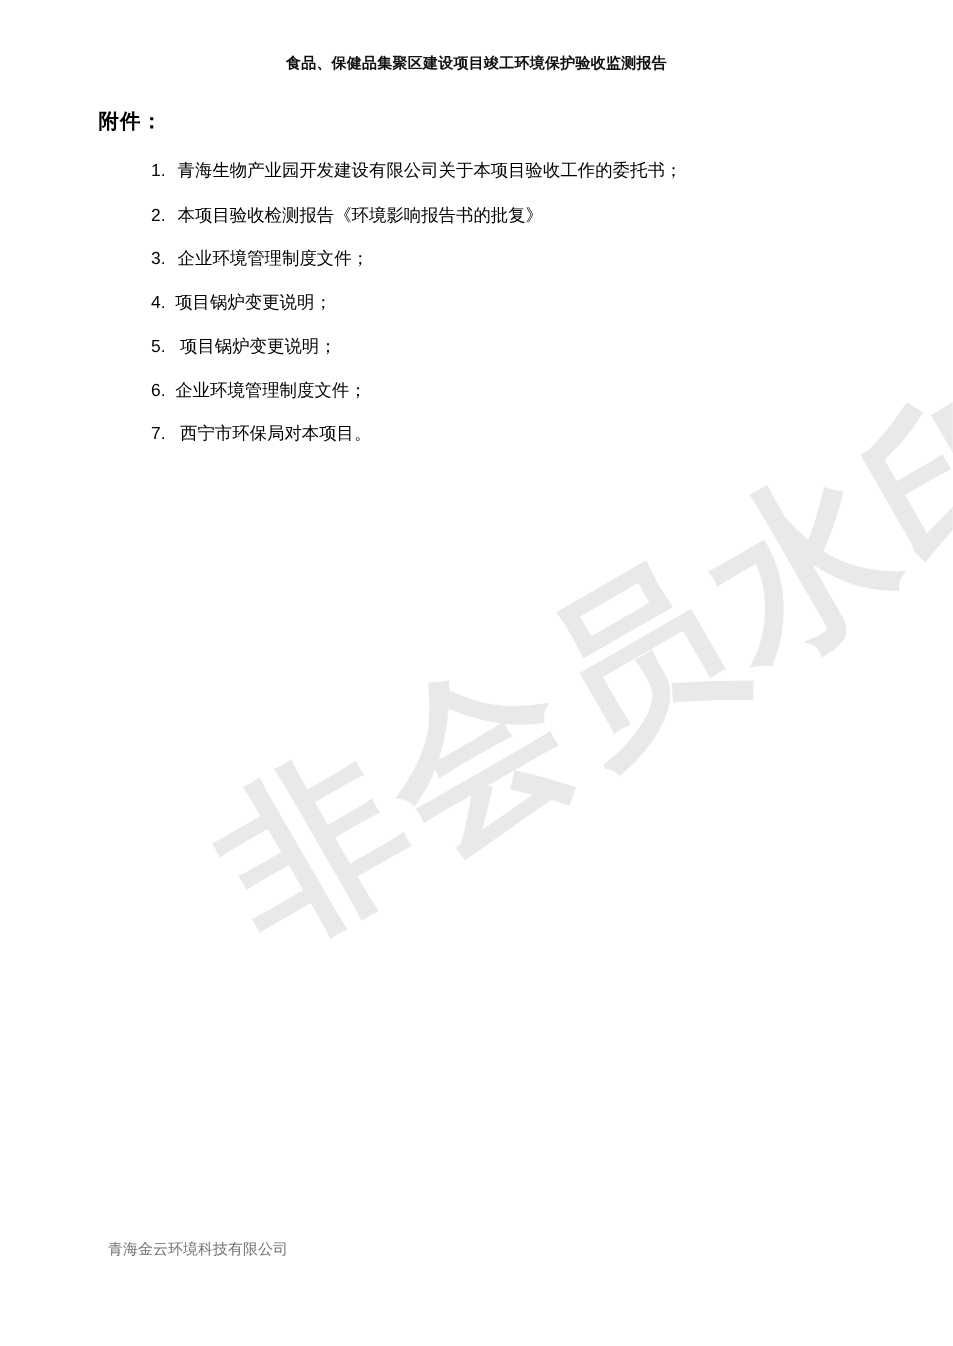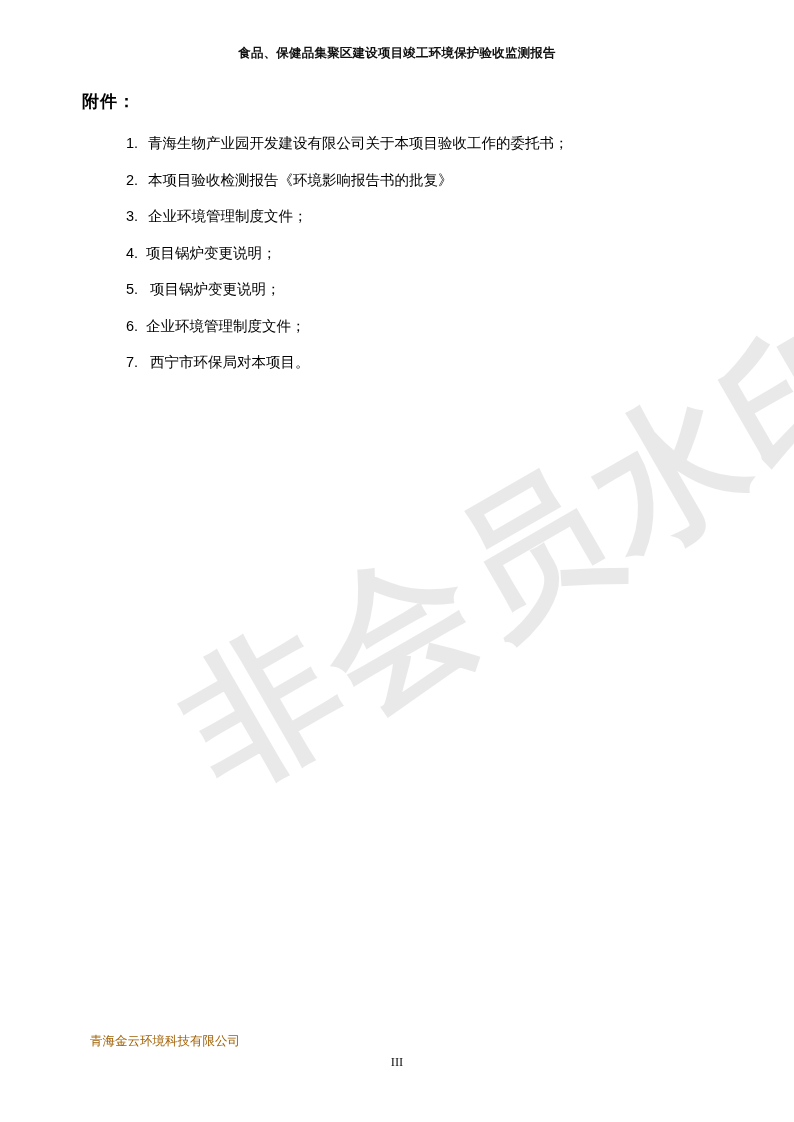--- a/index.html
+++ b/index.html
@@ -101,21 +101,21 @@
     position: absolute;
     left: 10px;
     top: 290px;
   }
   
   .footer-left {
     position: absolute;
     left: 90px;
     bottom: 72px;
     font-size: 12.5px;
-    color: #a16207;
+    color: #737373;
   }
   .footer-page {
     position: absolute;
     left: 0;
     width: 794px;
     bottom: 52px;
     text-align: center;
     font-size: 12.5px;
     color: #111;
     font-family: "Liberation Serif", serif;
@@ -159,15 +159,14 @@
       <span class="attach-num">7.</span>
       <span class="attach-text">西宁市环保局对本项目。</span>
     </li>
   </ul>
 
   <div class="watermark">
     <span>非会员水印</span>
   </div>
 
   <div class="footer-left">青海金云环境科技有限公司</div>
-  <div class="footer-page">III</div>
 
 </div>
 
 </body></html>

